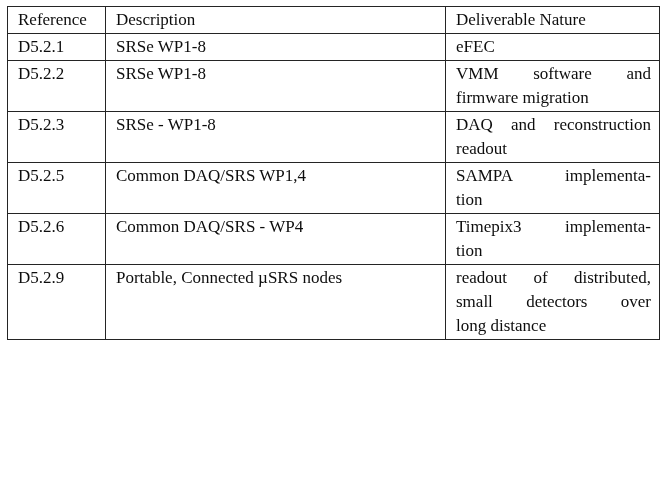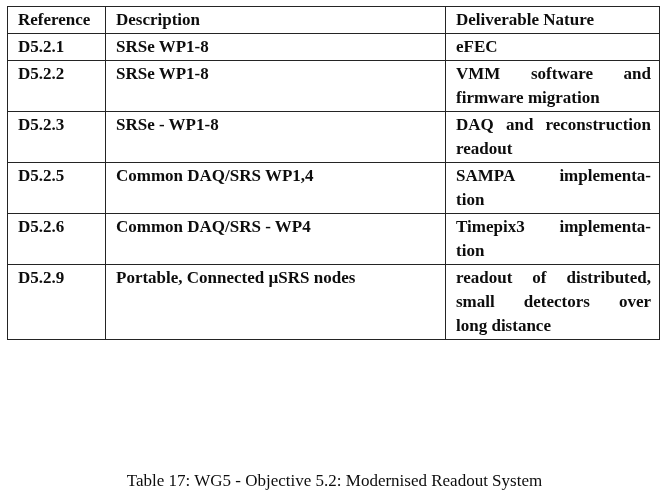--- a/index.html
+++ b/index.html
@@ -30,21 +30,21 @@
     font-size: 17px;
     line-height: 24px;
   }
   .c-ref  { width: 98px;  }
   .c-desc { width: 340px; }
   .c-del  { width: 214px; }
   th, td {
     border: 1.5px solid #242424;
     vertical-align: top;
     padding: 1px 21px 1px 10px;
-    font-weight: bold;
+    font-weight: normal;
     text-align: left;
     overflow: hidden;
   }
   td.del { padding-right: 8px; }
   .cell-line {
     text-align: justify;
     text-align-last: justify;
   }
   .cell-line.last {
     text-align: right;
@@ -125,15 +125,14 @@
     <td class="desc">Portable, Connected µSRS nodes</td>
     <td class="del">
             <div class="cell-line">readout of distributed,</div>
             <div class="cell-line">small detectors over</div>
             <div class="cell-line last">long distance</div>
           </td>
   </tr>
       </tbody>
   </table>
 
-  <div class="caption">Table 17: WG5 - Objective 5.2: Modernised Readout System</div>
 
 </div>
 
 </body></html>

